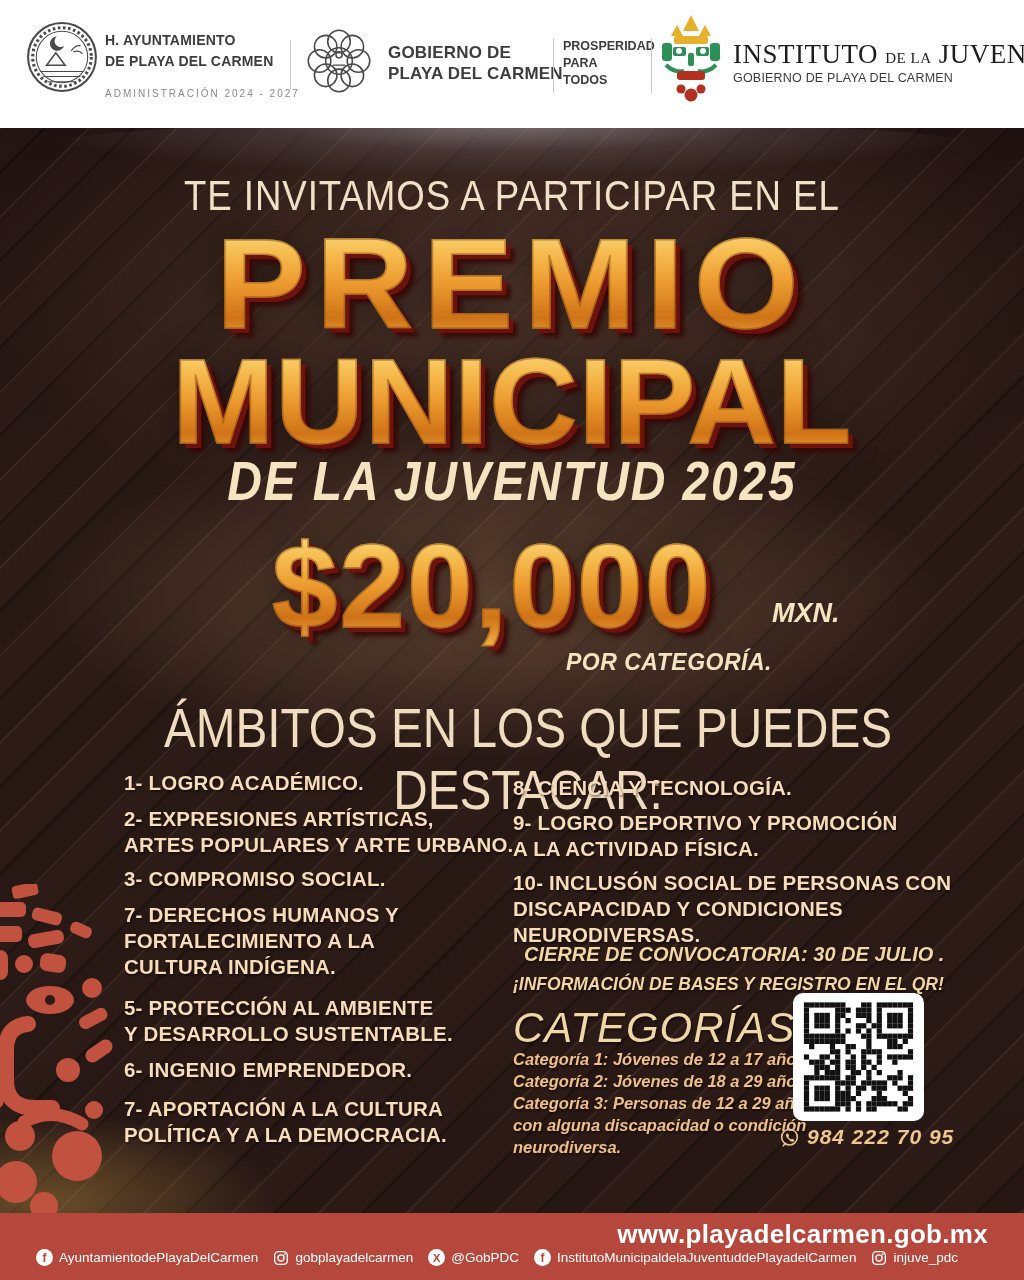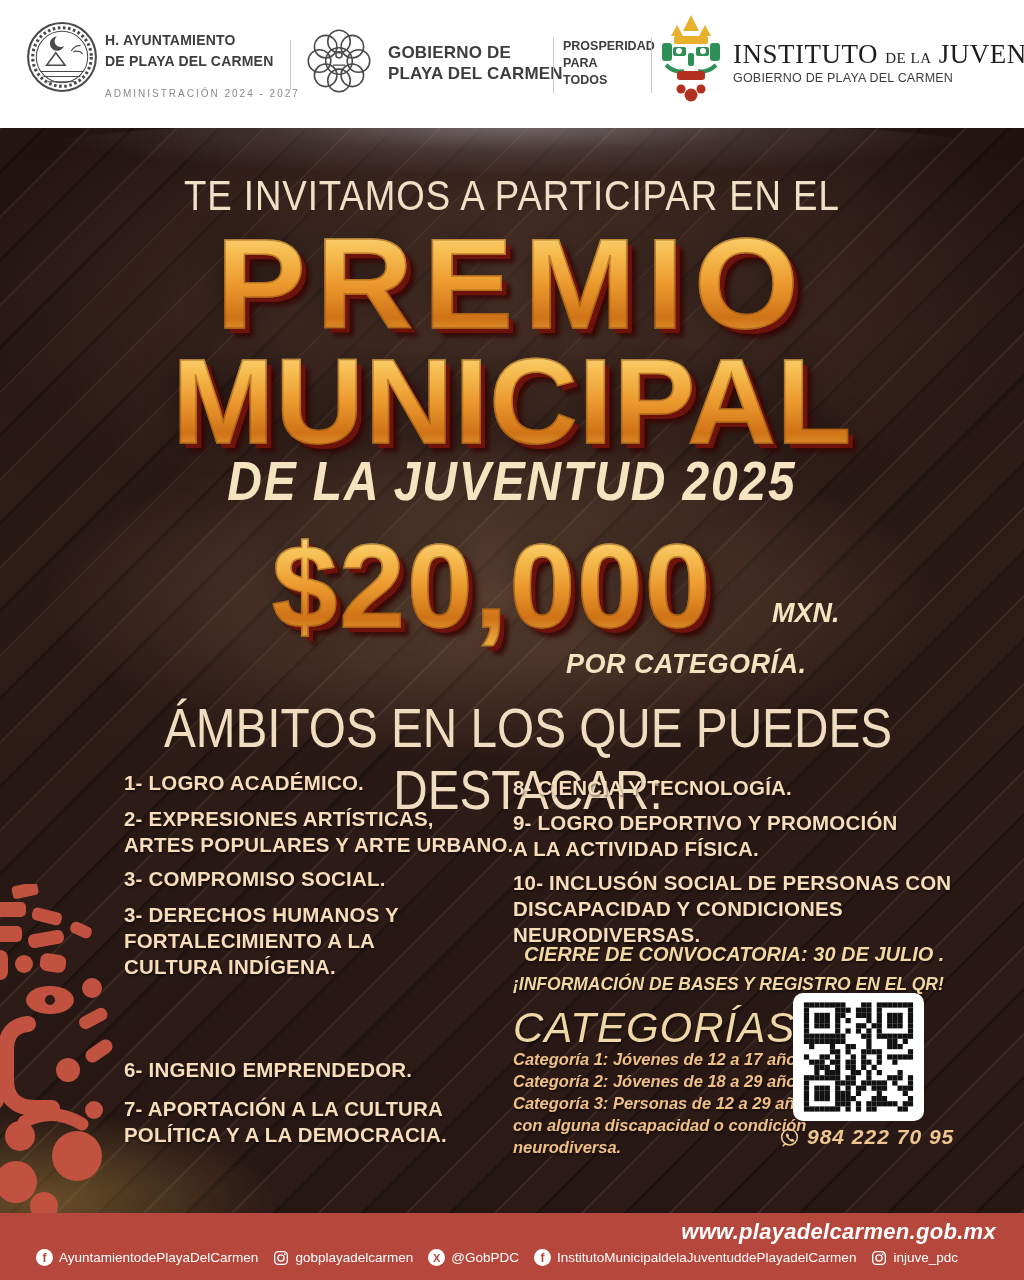--- a/index.html
+++ b/index.html
@@ -46,38 +46,38 @@
     -webkit-background-clip:text;background-clip:text;color:transparent;
     -webkit-text-stroke:1.5px rgba(140,82,12,.55);}
   .t-premio{top:82px;font-size:128px;}
   .t-premio .g3d{letter-spacing:10px;transform:scaleX(1.05);}
   .t-municipal{top:204px;font-size:120px;}
   .t-municipal .g3d{letter-spacing:1px;transform:scaleX(1.02);}
   .t-juventud{top:324px;font-size:51px;font-style:italic;font-weight:bold;color:#f6e3c0;letter-spacing:2px;}
   .t-prize{top:390px;font-size:118px;transform:translateX(-20px);}
   .t-prize .g3d{letter-spacing:2px;}
   .t-mxn{position:absolute;left:772px;top:470px;font-size:27px;font-style:italic;font-weight:bold;color:#f6e3c0;}
-  .t-porcat{position:absolute;left:566px;top:521px;font-size:27px;font-style:italic;font-weight:bold;color:#f6e3c0;letter-spacing:.5px;}
+  .t-porcat{position:absolute;left:566px;top:521px;font-size:23px;font-style:italic;font-weight:bold;color:#f6e3c0;letter-spacing:.5px;}
 
   .item{position:absolute;font-size:20.5px;line-height:26px;font-weight:bold;
     color:#f7ddba;white-space:pre-line;letter-spacing:.2px;text-shadow:1px 2px 2px rgba(0,0,0,.45);}
   .lcol{left:124px;} .rcol{left:513px;}
   .cierre{position:absolute;left:524px;top:815px;font-size:20px;font-weight:bold;font-style:italic;color:#f3d7a2;text-shadow:1px 2px 2px rgba(0,0,0,.45);}
   .info{position:absolute;left:513px;top:846px;font-size:17.5px;font-weight:bold;font-style:italic;color:#f3d7a2;text-shadow:1px 2px 2px rgba(0,0,0,.45);}
   .cath{position:absolute;left:513px;top:876px;font-size:42px;font-weight:normal;font-style:italic;color:#efd7a6;letter-spacing:1px;text-shadow:1px 2px 2px rgba(0,0,0,.45);}
   .cat{position:absolute;left:513px;font-size:16.5px;line-height:22px;font-weight:bold;font-style:italic;color:#efbf86;white-space:pre-line;text-shadow:1px 2px 2px rgba(0,0,0,.45);}
 
   .qr-box{position:absolute;left:793px;top:865px;width:131px;height:128px;background:#fff;border-radius:10px;}
   .phone{position:absolute;left:779px;top:997px;display:flex;align-items:center;gap:7px;
     font-size:21px;font-weight:bold;font-style:italic;color:#eec68e;letter-spacing:1px;}
   .mayan{position:absolute;left:-6px;top:756px;width:134px;height:330px;}
 
   
   .footer{position:absolute;top:1213px;left:0;width:1024px;height:67px;background:#b5473c;z-index:3;}
-  .site{position:absolute;right:28px;top:6px;font-size:22px;font-weight:bold;color:#fff;letter-spacing:.3px;font-style:italic;}
+  .site{position:absolute;right:36px;top:6px;font-size:26px;font-weight:bold;color:#fff;letter-spacing:.3px;}
   .socials{position:absolute;left:36px;top:36px;display:flex;align-items:center;gap:15px;color:#fff;font-size:13.5px;}
   .soc{display:flex;align-items:center;gap:6px;white-space:nowrap;}
   .ic{width:17px;height:17px;border-radius:50%;background:#fff;color:#b5473c;display:flex;
     align-items:center;justify-content:center;font-size:12px;font-weight:bold;flex:0 0 auto;}
 </style>
 </head>
 <body>
 
 <div class="poster">
 
@@ -191,23 +191,25 @@
     <div class="t-porcat">POR CATEGORÍA.</div>
 
     <div class="row t-ambitos">
       <span class="cond">ÁMBITOS EN LOS QUE PUEDES DESTACAR:</span>
     </div>
 
     <div class="item lcol" style="top:642px;">1- LOGRO ACADÉMICO.</div>
     <div class="item lcol" style="top:678px;">2- EXPRESIONES ARTÍSTICAS,
 ARTES POPULARES Y ARTE URBANO.</div>
     <div class="item lcol" style="top:738px;">3- COMPROMISO SOCIAL.</div>
-    <div class="item lcol" style="top:774px;">3- DERECHOS HUMANOS Y
+    <div class="item lcol" style="top:774px;">7- DERECHOS HUMANOS Y
 FORTALECIMIENTO A LA
 CULTURA INDÍGENA.</div>
+    <div class="item lcol" style="top:867px;">5- PROTECCIÓN AL AMBIENTE
+Y DESARROLLO SUSTENTABLE.</div>
     <div class="item lcol" style="top:929px;">6- INGENIO EMPRENDEDOR.</div>
     <div class="item lcol" style="top:968px;">7- APORTACIÓN A LA CULTURA
 POLÍTICA Y A LA DEMOCRACIA.</div>
 
     <div class="item rcol" style="top:647px;">8- CIENCIA Y TECNOLOGÍA.</div>
     <div class="item rcol" style="top:682px;">9- LOGRO DEPORTIVO Y PROMOCIÓN
  A  LA ACTIVIDAD FÍSICA.</div>
     <div class="item rcol" style="top:742px;">10- INCLUSÓN SOCIAL DE PERSONAS CON
 DISCAPACIDAD Y CONDICIONES
 NEURODIVERSAS.</div>

